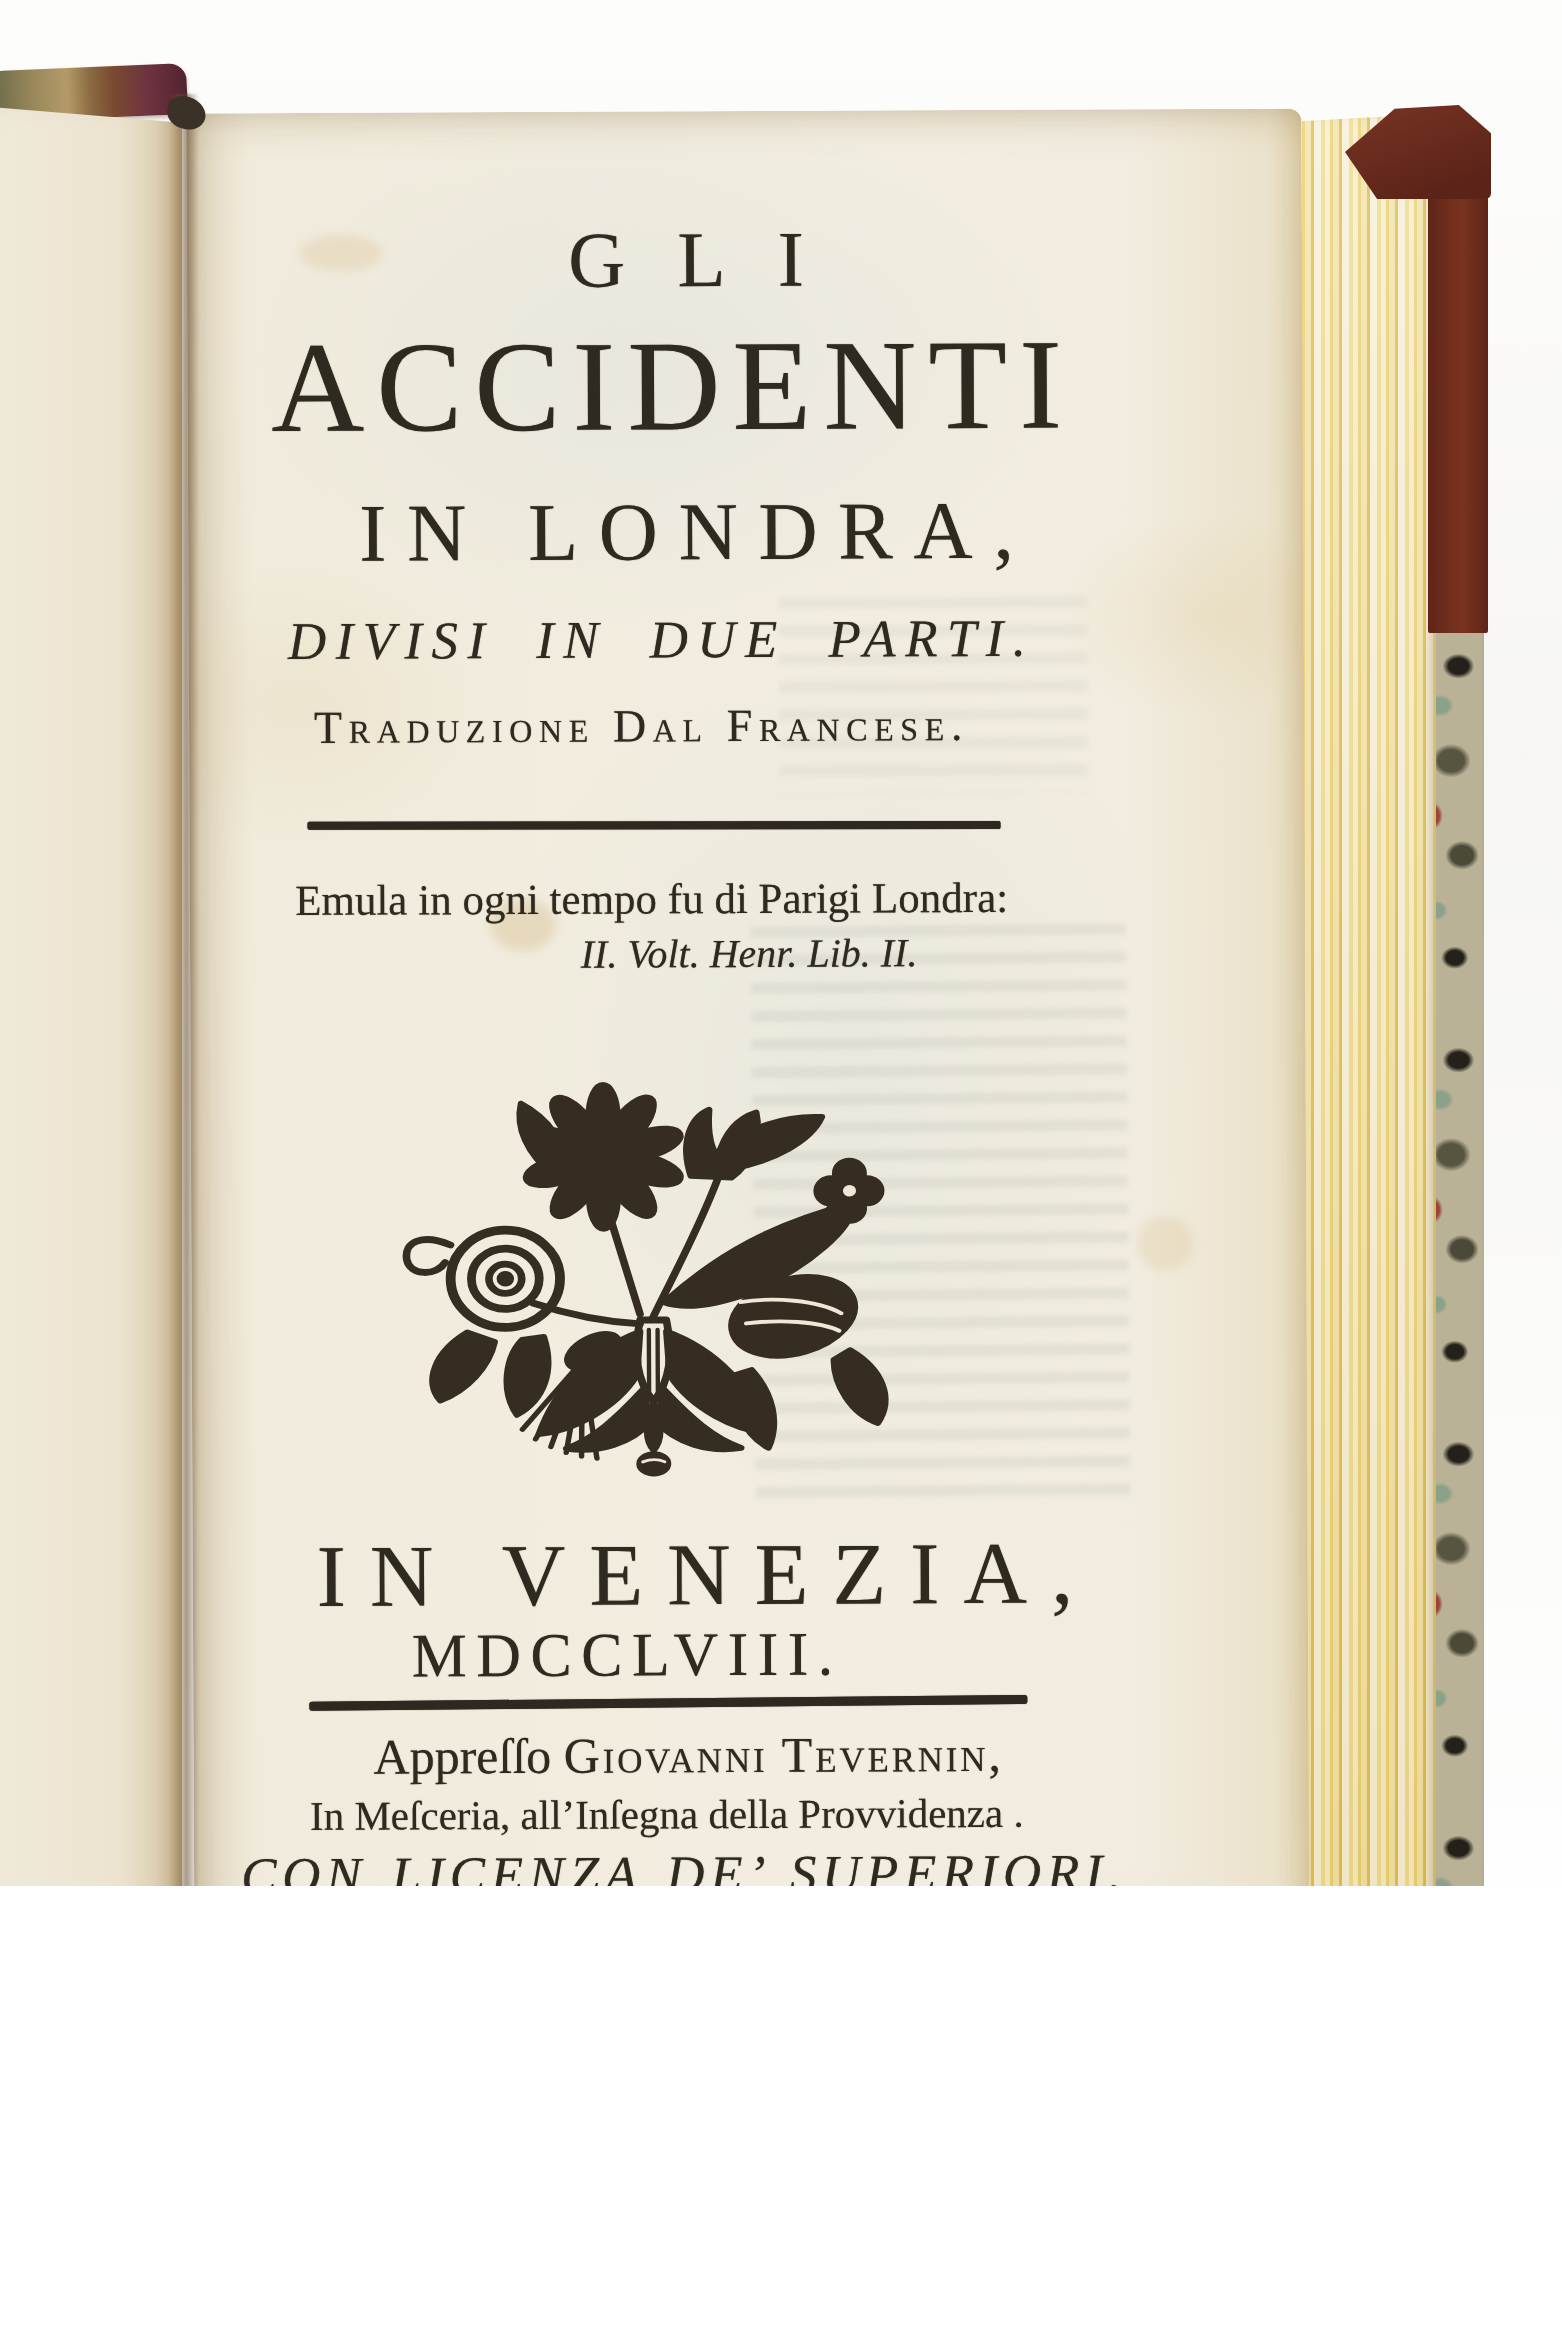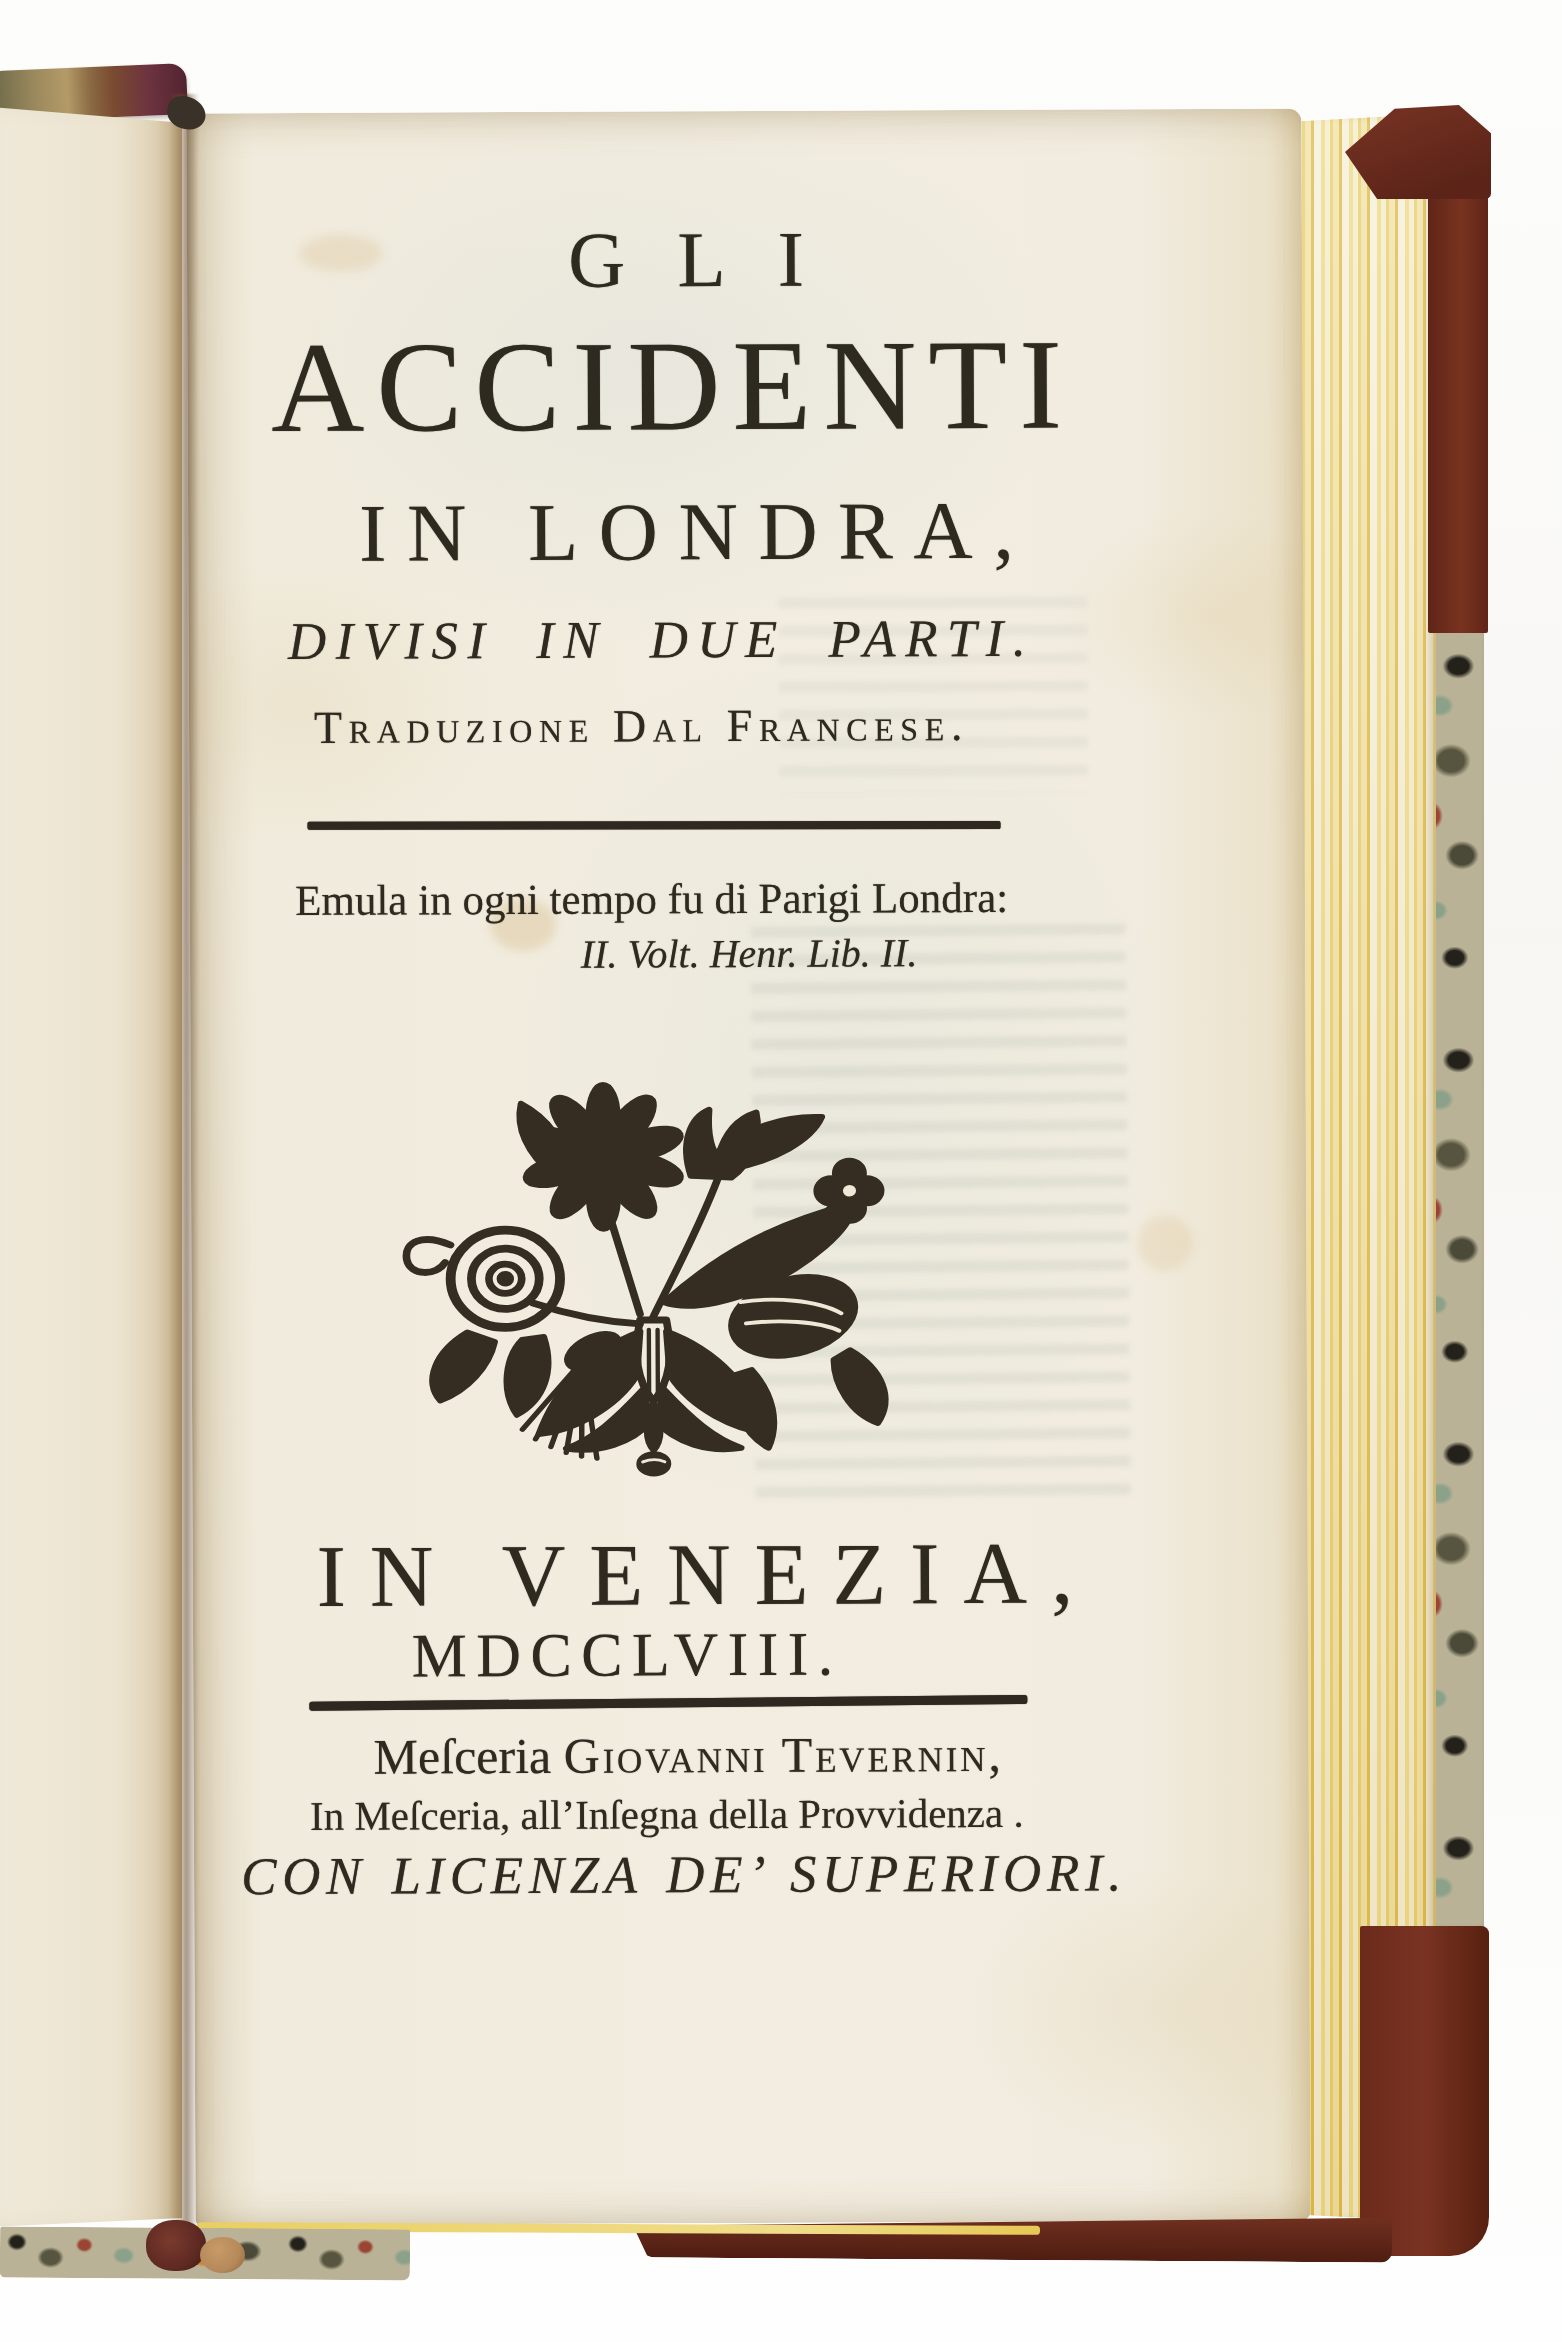--- a/index.html
+++ b/index.html
@@ -1,17 +1,17 @@
 <!DOCTYPE html>
 <html style="font-size:15px"><head>
 <meta charset="utf-8">
 <style>
   html,body{margin:0;padding:0;background:#ffffff;}
   .scene{
-    position:relative;width:1563px;height:2342px;overflow:hidden;
+    position:relative;width:1563px;height:1886px;overflow:hidden;
     background:linear-gradient(180deg,#fdfdfc 0%,#f7f6f3 40%,#fbfbf9 75%,#fefefe 100%);
     font-family:"Liberation Serif","DejaVu Serif",serif;
   }
   .abs{position:absolute;}
   
   .headband{
     left:-5.6px;top:67px;width:193px;height:51px;
     background:linear-gradient(90deg,#6f6b4a 0%,#9c8a5d 22%,#b49a68 38%,#8a6a43 50%,#7a4a30 62%,#6d3340 80%,#522430 100%);
     border-radius:9.4px 17px 11.2px 7.5px;transform:rotate(-2.4deg);
     box-shadow:0 2.8px 4.7px rgba(60,40,20,.30);
@@ -258,21 +258,21 @@
           <path d="M240 352 C232 375 232 392 240 402 C248 392 248 375 240 352 Z" fill="#352d22"></path>
 
           <ellipse cx="240" cy="416" rx="13" ry="10" fill="#352d22"></ellipse>
           <path d="M230 414 C237 411 244 411 250 414" stroke="#efe8d6" stroke-width="3"></path>
         </g>
       </svg>
 
       <div class="line" id="imprint-place">IN VENEZIA,</div>
       <div class="line" id="imprint-year">MDCCLVIII.</div>
       <div class="rule" id="rule-bottom"></div>
-      <div class="line" id="publisher-line"><span>Meſceria </span><span class="sc">Giovanni Tevernin</span><span>,</span></div>
+      <div class="line" id="publisher-line"><span>Appreſſo </span><span class="sc">Giovanni Tevernin</span><span>,</span></div>
       <div class="line" id="address-line">In Meſceria, all’Inſegna della Provvidenza .</div>
       <div class="line" id="license-line">CON LICENZA DE’ SUPERIORI.</div>
     </div>
   </div>
 
   <div class="abs gutter"></div>
   <div class="abs headband-tip"></div>
   <div class="abs sewing-thread"></div>
   <div class="abs sewing-knot"></div>
 </div>

